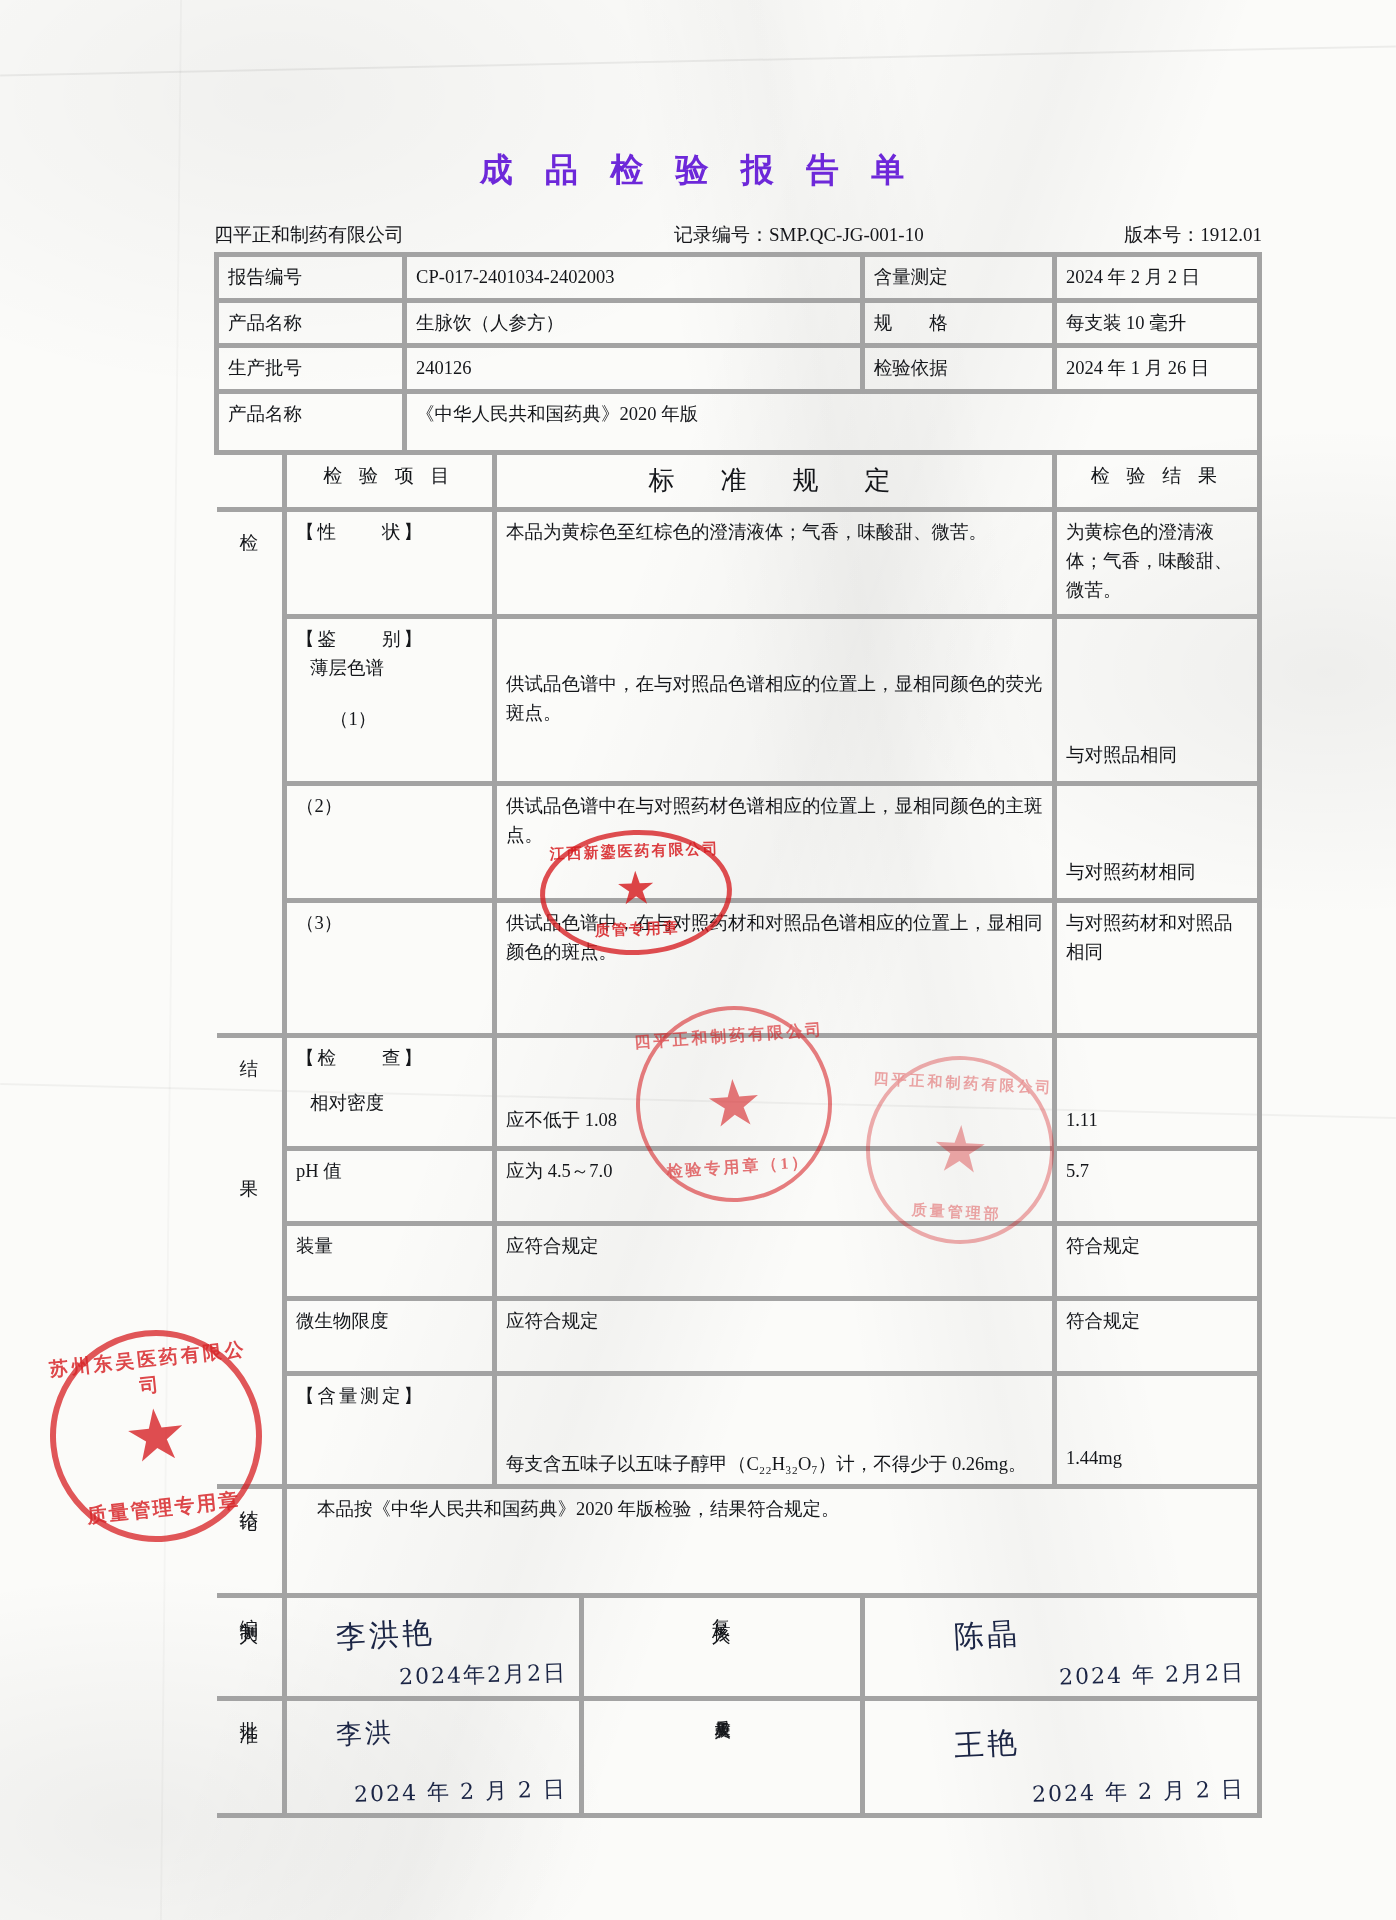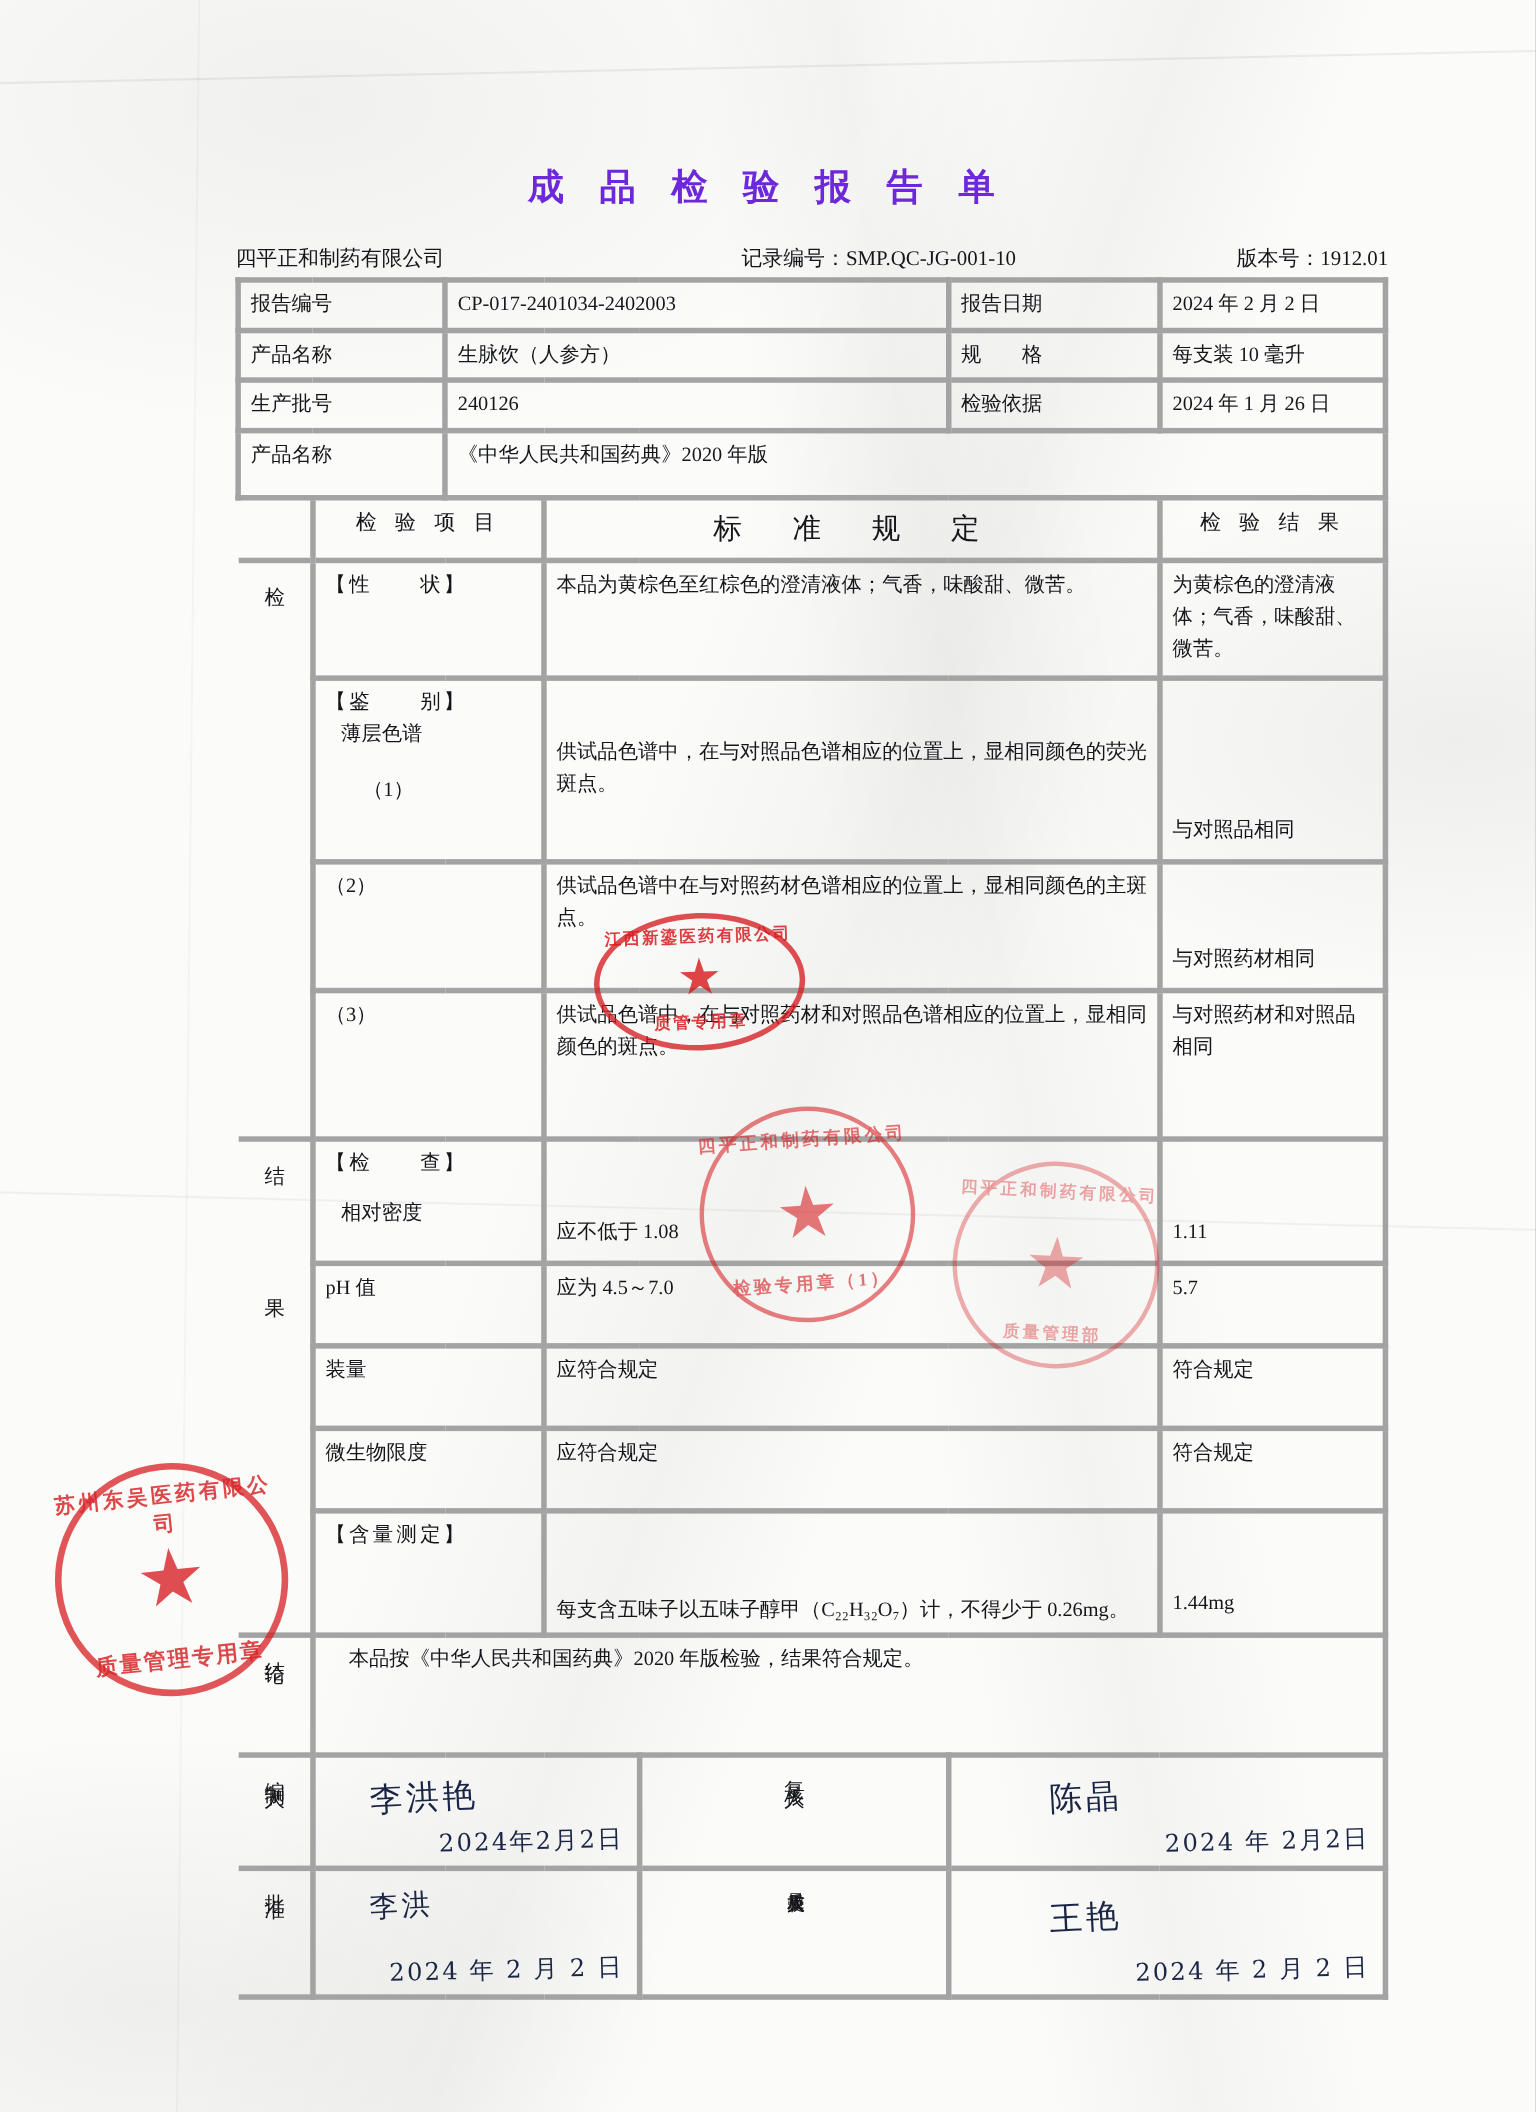--- a/index.html
+++ b/index.html
@@ -217,21 +217,21 @@
         <col style="width:90px">
         <col style="width:290px">
         <col style="width:196px">
         <col style="width:210px">
       </colgroup>
 
       <tbody>
           <tr>
         <td class="hdr-cellpad nowrap" colspan="2">报告编号</td>
         <td class="hdr-cellpad" colspan="3">CP-017-2401034-2402003</td>
-        <td class="hdr-cellpad nowrap">报告日期</td>
+        <td class="hdr-cellpad nowrap">含量测定</td>
         <td class="hdr-cellpad">2024 年 2 月 2 日</td>
       </tr>
       <tr>
         <td class="hdr-cellpad nowrap" colspan="2">产品名称</td>
         <td class="hdr-cellpad" colspan="3">生脉饮（人参方）</td>
         <td class="hdr-cellpad nowrap">规　　格</td>
         <td class="hdr-cellpad">每支装 10 毫升</td>
       </tr>
       <tr>
         <td class="hdr-cellpad nowrap" colspan="2">生产批号</td>

